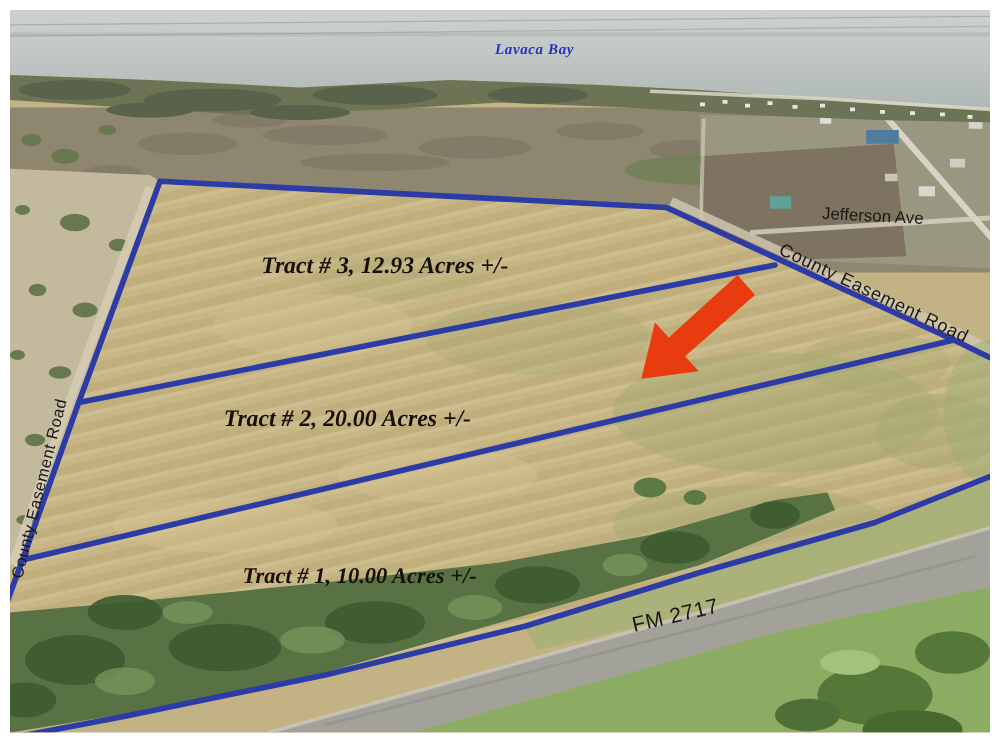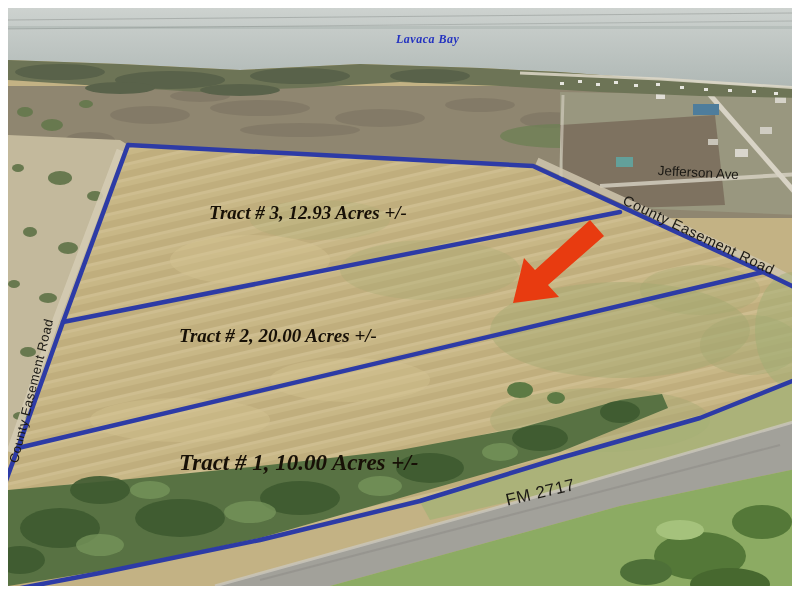--- a/index.html
+++ b/index.html
@@ -6,21 +6,21 @@
   #stage{position:relative;width:800px;height:600px;background:#ffffff;overflow:hidden;
          font-family:"Liberation Sans",sans-serif;}
   #photo{position:absolute;left:8px;top:8px;width:784px;height:578px;overflow:hidden;background:#b9b29a;}
   #photo svg{display:block;width:100%;height:100%;}
   .lbl{position:absolute;white-space:nowrap;line-height:1;}
   .lbl-serif{font-family:"Liberation Serif",serif;font-weight:bold;font-style:italic;color:#171006;}
   .lbl-sans{font-family:"Liberation Sans",sans-serif;color:#1b1914;}
   #lbl-bay{left:396px;top:33px;font-size:12px;color:#2433c0;letter-spacing:.5px;}
   #lbl-t3{left:184px;top:203px;font-size:19px;margin-left:25px;}
   #lbl-t2{left:179px;top:326px;font-size:19px;}
-  #lbl-t1{left:179px;top:451px;font-size:23px;}
+  #lbl-t1{left:194px;top:451px;font-size:18px;}
   #lbl-jeff{left:658px;top:164px;font-size:13.5px;transform:rotate(3deg);transform-origin:0 0;}
   #lbl-cer-r{left:627px;top:193px;font-size:14.5px;letter-spacing:.6px;transform:rotate(25.5deg);transform-origin:0 0;}
   #lbl-cer-l{left:7px;top:461px;font-size:13px;letter-spacing:.5px;transform:rotate(-76deg);transform-origin:0 0;}
   #lbl-fm{left:504px;top:492px;font-size:17px;letter-spacing:.5px;transform:rotate(-13deg);transform-origin:0 0;}
 </style>
 </head>
 <body>
 
 <div id="stage">
   <div id="photo">

